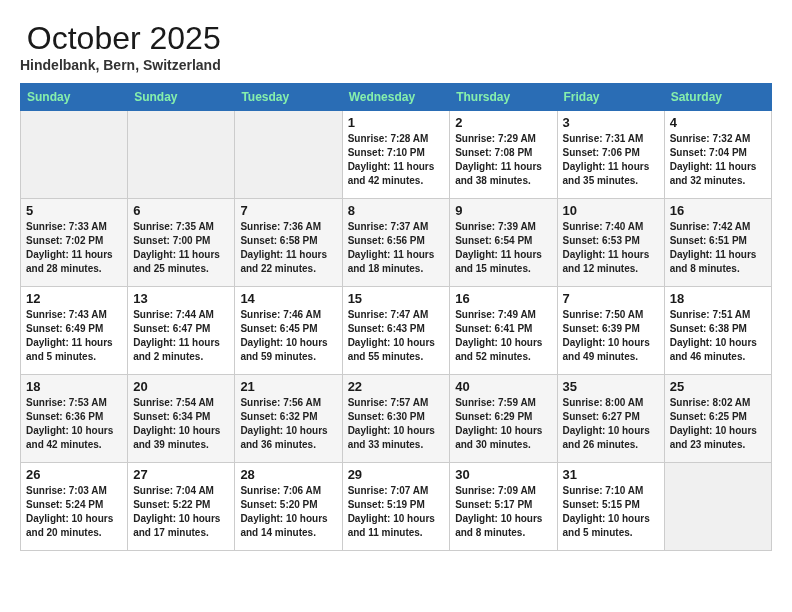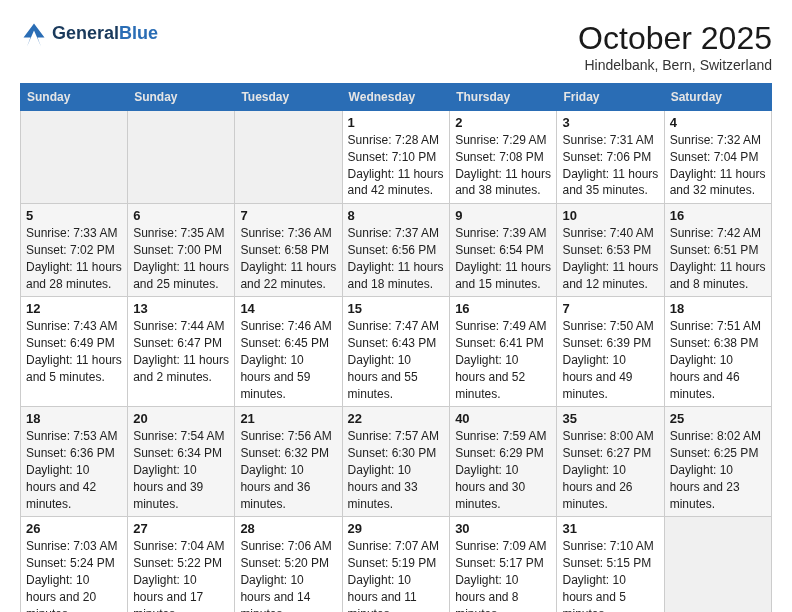--- a/index.html
+++ b/index.html
@@ -38,29 +38,30 @@
       text-align: right;
     }
     .month-year {
       font-size: 32px;
       font-weight: normal;
       color: #1a1a1a;
     }
     .location {
       font-size: 14px;
       color: #333;
+      font-weight: bold;
     }
     table {
       width: 100%;
       border-collapse: collapse;
       font-size: 11px;
     }
     thead tr th {
       background-color: #2a6db5;
-      color: #e5e5e5;
+      color: #86efac;
       text-align: left;
       padding: 6px 6px;
       font-size: 12px;
       font-weight: bold;
       border: 1px solid #2a6db5;
     }
     tbody tr td {
       border: 1px solid #ccc;
       vertical-align: top;
       padding: 4px 5px;
@@ -68,46 +69,39 @@
       height: 88px;
       width: 108px;
     }
     .day-num {
       font-size: 13px;
       font-weight: bold;
       color: #1a1a1a;
       margin-bottom: 2px;
     }
     .day-info {
-      font-size: 12px;
+      font-size: 10px;
       color: #222;
       line-height: 1.4;
+      font-weight: bold;
     }
     tbody tr:nth-child(even) td {
       background-color: #f5f5f5;
     }
     tbody tr:nth-child(odd) td {
       background-color: #ffffff;
     }
     .empty {
       background-color: #f0f0f0 !important;
     }
   </style>
 </head>
 <body>
 
 <div class="header">
-  <div class="logo">
-    <svg class="logo-icon" viewBox="0 0 40 40">
-      <polygon points="20,5 35,25 25,25 30,38 20,15 10,38 15,25 5,25" fill="#2a6db5"></polygon>
-    </svg>
-    <div class="logo-text">
-      <div>General<span>Blue</span></div>
-    </div>
-  </div>
   <div class="title-block">
     <div class="month-year">October 2025</div>
     <div class="location">Hindelbank, Bern, Switzerland</div>
   </div>
 </div>
 
 <table>
   <thead>
     <tr>
     <th>Sunday</th>

